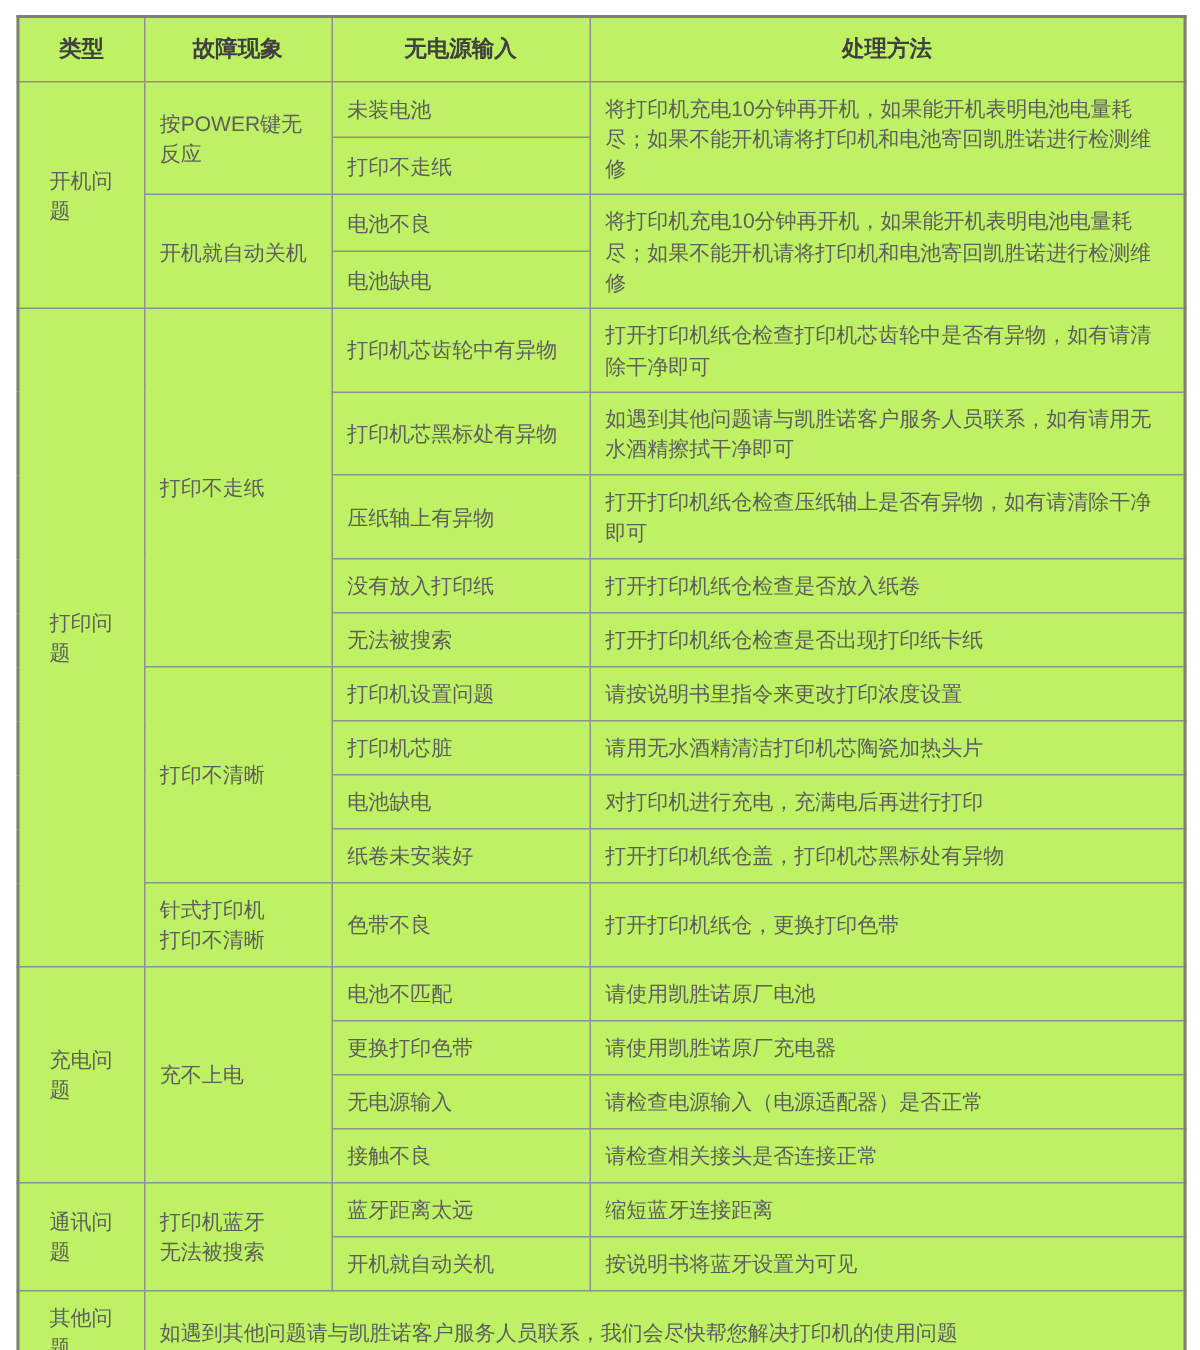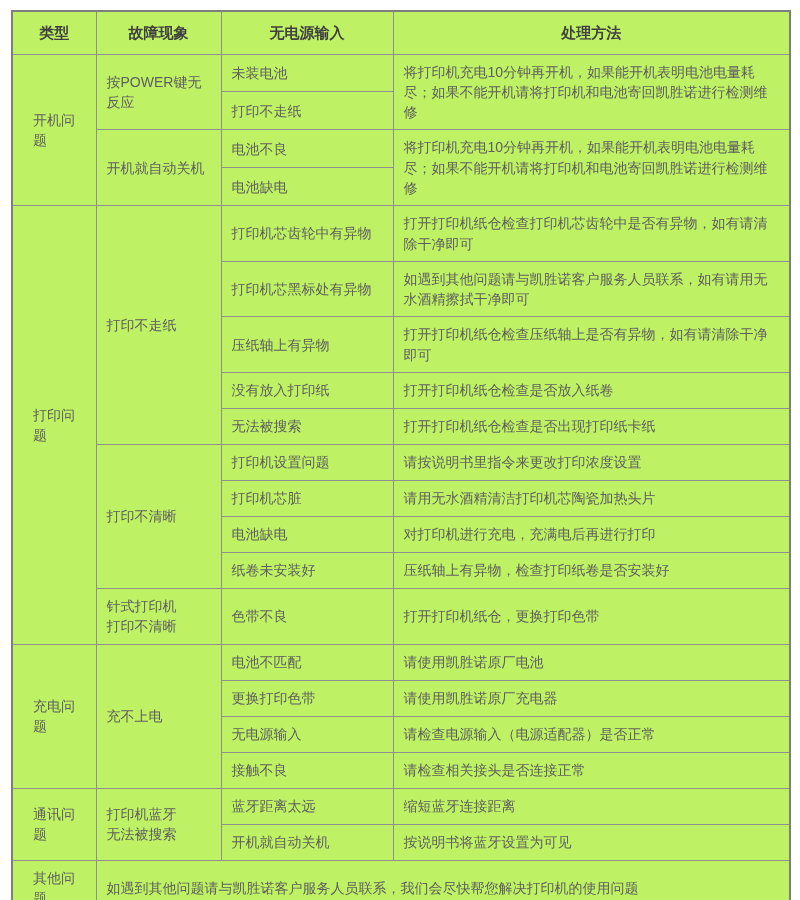--- a/index.html
+++ b/index.html
@@ -108,21 +108,21 @@
         <tr>
           <td class="cause">打印机芯脏</td>
           <td class="treatment">请用无水酒精清洁打印机芯陶瓷加热头片</td>
         </tr>
         <tr>
           <td class="cause">电池缺电</td>
           <td class="treatment">对打印机进行充电，充满电后再进行打印</td>
         </tr>
         <tr>
           <td class="cause">纸卷未安装好</td>
-          <td class="treatment">压纸轴上有异物，检查打印纸卷是否安装好</td>
+          <td class="treatment">打开打印机纸仓盖，打印机芯黑标处有异物</td>
         </tr>
         <tr>
           <td class="phenomenon">针式打印机
 打印不清晰</td>
           <td class="cause">色带不良</td>
           <td class="treatment">打开打印机纸仓，更换打印色带</td>
         </tr>
         <tr>
           <td class="category" rowspan="4">充电问题</td>
           <td class="phenomenon" rowspan="4">充不上电</td>

